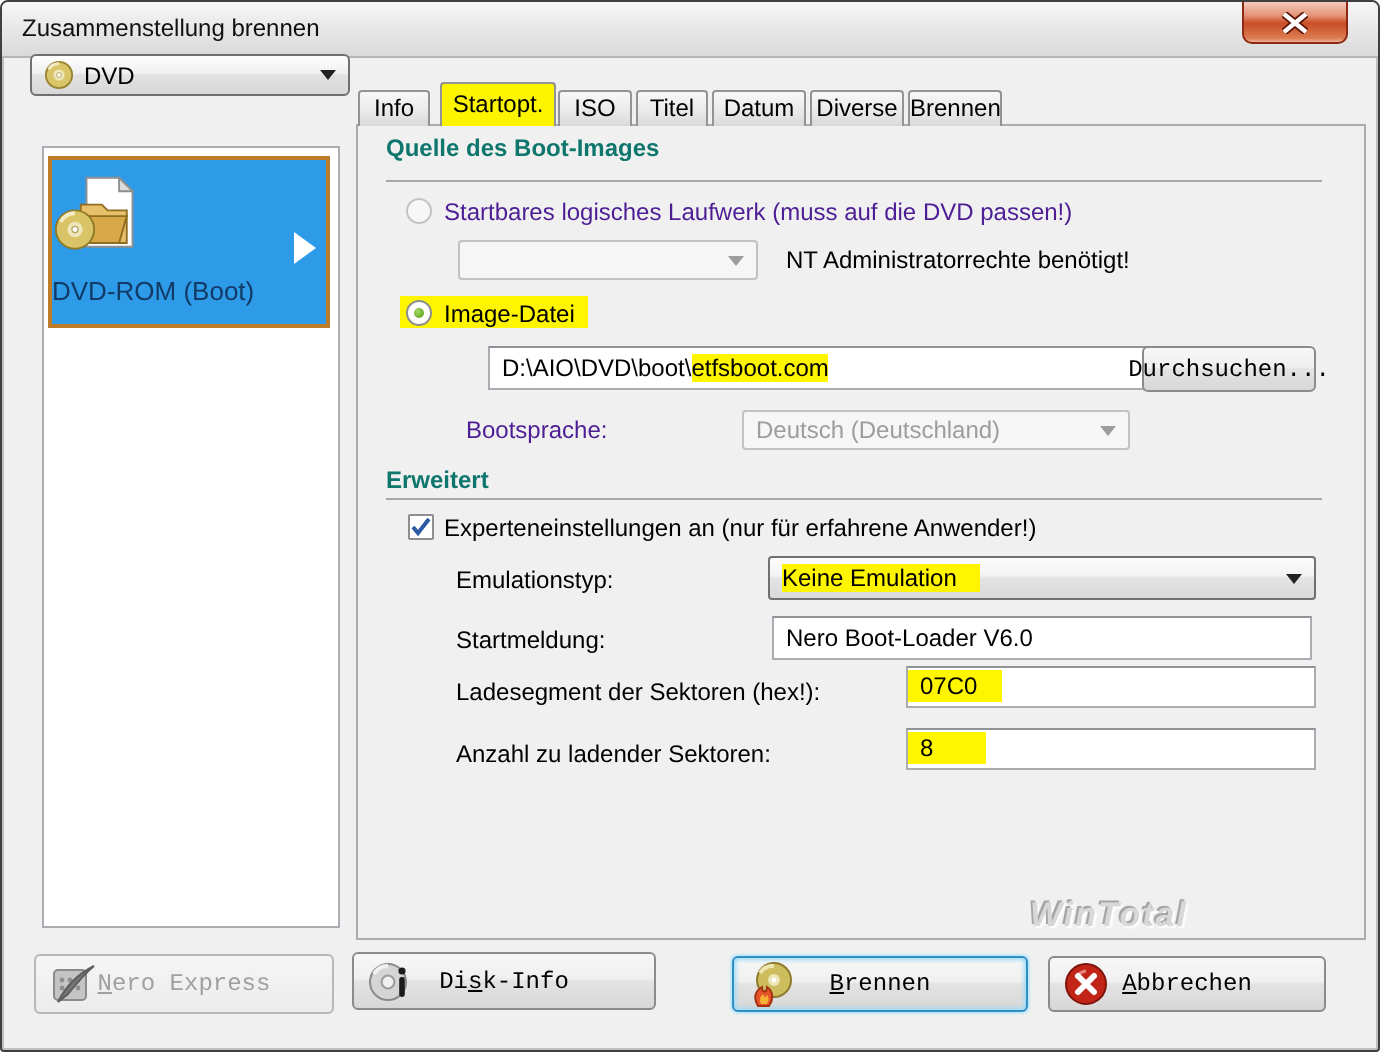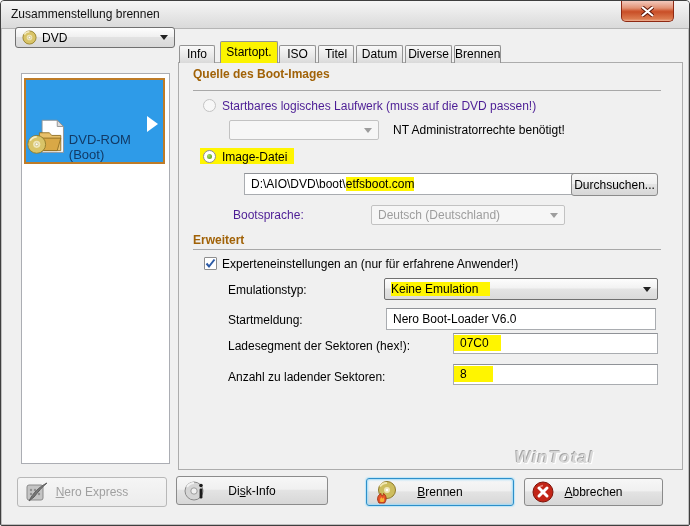--- a/index.html
+++ b/index.html
@@ -17,35 +17,35 @@
   .close-btn{position:absolute;left:620px;top:0;width:53px;height:21px;cursor:default;
     background:linear-gradient(#F3C9BD,#E29275 35%,#CE5730 50%,#C94F28 55%,#DC7C50 90%,#EFB195);
     border:1px solid #8E2913;border-top:none;border-radius:0 0 5px 5px;
     display:flex;align-items:center;justify-content:center;}
   
   .media-combo{position:absolute;left:14px;top:26px;width:160px;height:21px;
     background:linear-gradient(#FEFEFE,#F0F0F0 45%,#E2E2E2 50%,#D8D8D8);
     border:1px solid #707070;border-radius:3px;display:flex;align-items:center;padding:0 6px;gap:5px;}
   .listbox{position:absolute;left:20px;top:72px;width:149px;height:391px;background:#fff;border:1px solid #ABADB3;}
   .list-item{position:absolute;left:2px;top:4px;width:141px;height:86px;background:#2E9BE8;
-    border:2px solid #BE7C28;display:flex;flex-direction:row;align-items:flex-end;}
+    border:2px solid #BE7C28;display:flex;flex-direction:column;align-items:flex-start;}
   .list-item .item-label{margin-top:6px;color:#123A66;font-size:13px;}
   .arrow-right{position:absolute;right:5px;top:36px;width:0;height:0;
     border-top:8px solid transparent;border-bottom:8px solid transparent;border-left:11px solid #fff;}
   
   .panel{position:absolute;left:177px;top:61px;width:505px;height:408px;background:#F0F0F0;border:1px solid #ACACAC;}
   .tab{position:absolute;top:44px;height:18px;line-height:17px;text-align:center;
     background:linear-gradient(#F8F8F8,#E8E8E8 60%,#D9D9D9);
     border:1px solid #939393;border-bottom:none;border-radius:2px 2px 0 0;z-index:2;}
   .tab.active{top:40px;height:22px;line-height:21px;background:#FCF400;z-index:3;}
   .t-info{left:178px;width:36px;} .t-start{left:219px;width:58px;} .t-iso{left:278px;width:37px;}
   .t-titel{left:317px;width:36px;} .t-datum{left:355px;width:47px;} .t-div{left:404px;width:47px;}
   .t-bren{left:453px;width:47px;}
   
-  .group-title{position:absolute;font-weight:bold;color:#a16207;}
+  .group-title{position:absolute;font-weight:bold;color:#0f766e;}
   .group-line{position:absolute;left:192px;width:468px;height:1px;background:#A8A8A8;}
   .lbl{position:absolute;color:#000;}
   .lbl.dis{color:#4c1d95;}
   .radio{position:absolute;width:13px;height:13px;border-radius:50%;background:#fff;border:1px solid #8E8E8E;}
   .radio.dis{border-color:#C3C3C3;background:#F7F7F7;}
   .radio.sel::after{content:"";position:absolute;left:3px;top:3px;width:5px;height:5px;border-radius:50%;
     background:radial-gradient(circle at 35% 35%,#A8D96C,#4E9A06);}
   .checkbox{position:absolute;width:13px;height:13px;background:#fff;border:1px solid #8E8E8E;border-radius:1px;}
   .field{position:absolute;background:#fff;border:1px solid #A9ACB0;border-top-color:#8F9297;
     line-height:19px;padding:0 0 0 6px;white-space:nowrap;overflow:hidden;}
@@ -53,21 +53,21 @@
     background:linear-gradient(#FDFDFD,#F2F2F2 45%,#E4E4E4 50%,#DADADA);
     display:flex;align-items:center;padding:0 6px;}
   .combo.dis{border-color:#C2C2C2;background:#F6F6F6;color:#9D9D9D;}
   .arrow-down{width:0;height:0;border-left:4px solid transparent;border-right:4px solid transparent;
     border-top:5px solid #222;margin-left:auto;}
   .arrow-down.gray{border-top-color:#9D9D9D;}
   .hl{background:#FFF500;}
   .hl-rect{position:absolute;background:#FFF500;}
   .btn{position:absolute;border:1px solid #8B8B8B;border-radius:3px;
     background:linear-gradient(#F7F7F7,#F0F0F0 45%,#E3E3E3 50%,#D7D7D7);
-    display:flex;align-items:center;justify-content:center;}
+    display:flex;align-items:center;justify-content:center;font-family:Liberation Mono, monospace;}
   .btn .btn-icon{position:absolute;left:7px;top:50%;transform:translateY(-50%);}
   .btn.dis{border-color:#B8B8B8;color:#A0A0A0;background:linear-gradient(#F5F5F5,#ECECEC);}
   .btn.focus{border:1px solid #2D8FC9;box-shadow:inset 0 0 2px 1px #9ED9F7,0 0 1px 1px #BFE6F8;}
   .ul{text-decoration:underline;}
   .watermark{position:absolute;left:514px;top:447px;font-size:17px;font-style:italic;font-weight:bold;
     color:#D8D8D8;letter-spacing:1px;text-shadow:-1px -1px 0 #A6A6A6,1px 1px 1px #FFFFFF;z-index:4;}
 </style>
 </head>
 <body>
 

